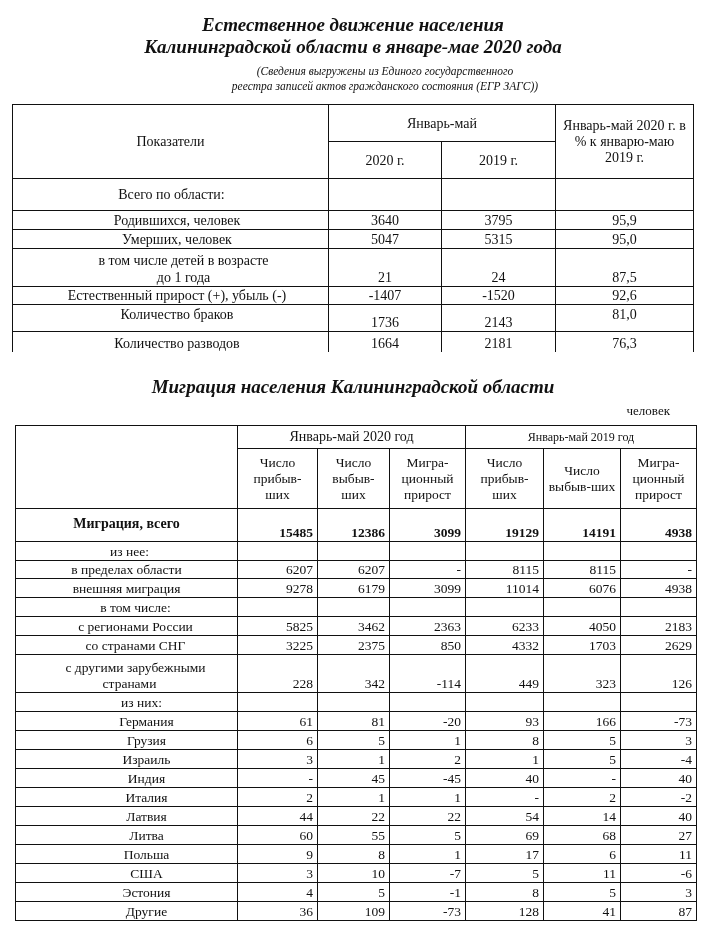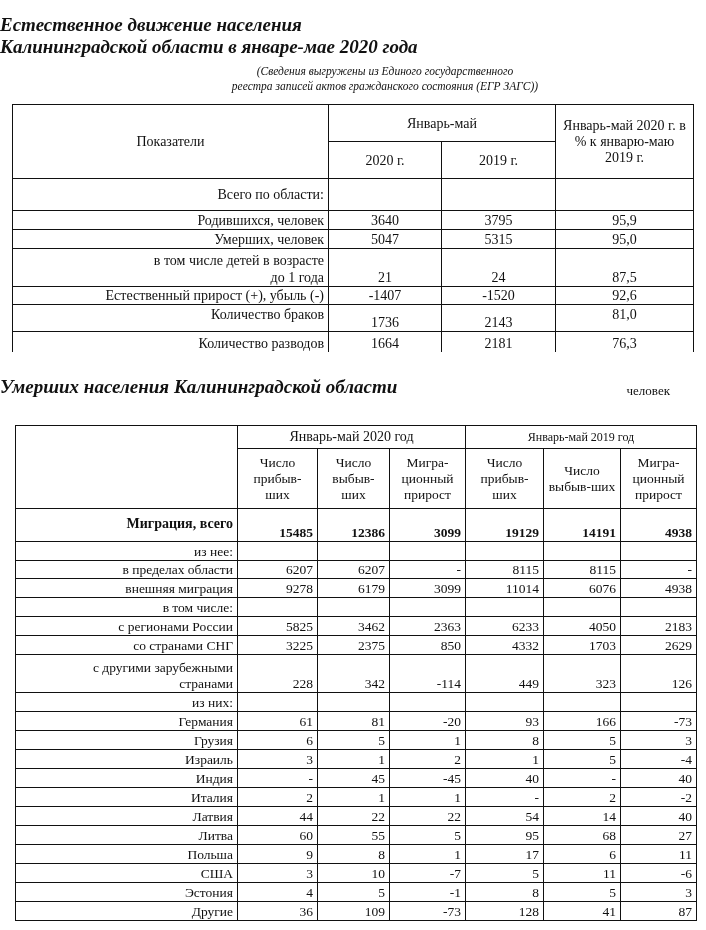--- a/index.html
+++ b/index.html
@@ -1,30 +1,30 @@
 <!DOCTYPE html>
 <html><head>
 <meta charset="utf-8">
 <style>
   html, body { margin: 0; padding: 0; background: #ffffff; }
   body { width: 706px; height: 930px; position: relative; overflow: hidden;
          font-family: "Liberation Serif", serif; color: #111; }
-  .title { position: absolute; left: 0; width: 706px; 
+  .title { position: absolute; left: 0; width: 706px; text-align: center;
            font-style: italic; font-weight: bold; font-size: 19px; line-height: 22px; }
   .subtitle { position: absolute; left: 0; width: 706px; text-align: center;
               font-style: italic; font-size: 11.5px; line-height: 15px; margin-left: 32px; }
-  .unit { position: absolute; right: 36px; top: 383px; font-size: 13px; }
+  .unit { position: absolute; right: 36px; top: 403px; font-size: 13px; }
 
   table { position: absolute; border-collapse: collapse; table-layout: fixed; }
   td, th { border: 1px solid #111; padding: 0 4px; font-weight: normal;
            font-size: 14px; line-height: 17px; overflow: hidden; white-space: nowrap; }
   th { text-align: center; vertical-align: middle; }
   td.num { text-align: right; vertical-align: bottom; }
   td.c { text-align: center; vertical-align: bottom; }
-  td.lbl { text-align: right; vertical-align: bottom; }
+  td.lbl { text-align: center; vertical-align: bottom; }
   .i1 { padding-left: 17px; }
   .i2 { padding-left: 30px; }
   .m1 { padding-left: 10px; }
   .m2 { padding-left: 22px; }
   .m3 { padding-left: 34px; }
   .m4 { padding-left: 44px; }
   .two { white-space: normal; }
   .bold td { font-weight: bold; }
 
   #t1 { left: 12px; top: 104px; width: 681px; }
@@ -99,21 +99,21 @@
   </tr>
   <tr class="noBottom" style="height:20px;">
     <td class="lbl i1">Количество разводов</td>
     <td class="c">1664</td>
     <td class="c">2181</td>
     <td class="c">76,3</td>
   </tr>
 </tbody>
   </table>
 
-<div class="title" style="top:376px;">Умерших населения Калининградской области</div>
+<div class="title" style="top:376px;">Миграция населения Калининградской области</div>
 <div class="unit">человек</div>
 
 <table id="t2">
   <colgroup>
     <col style="width:222px">
       <col style="width:80px">
       <col style="width:72px">
       <col style="width:76px">
     <col style="width:78px">
       <col style="width:77px">
@@ -271,21 +271,21 @@
         <td class="num">22</td>
         <td class="num">54</td>
         <td class="num">14</td>
         <td class="num">40</td>
       </tr>
       <tr style="height: 19px;">
         <td class="lbl m4">Литва</td>
         <td class="num">60</td>
         <td class="num">55</td>
         <td class="num">5</td>
-        <td class="num">95</td>
+        <td class="num">69</td>
         <td class="num">68</td>
         <td class="num">27</td>
       </tr>
       <tr style="height: 19px;">
         <td class="lbl m4">Польша</td>
         <td class="num">9</td>
         <td class="num">8</td>
         <td class="num">1</td>
         <td class="num">17</td>
         <td class="num">6</td>

